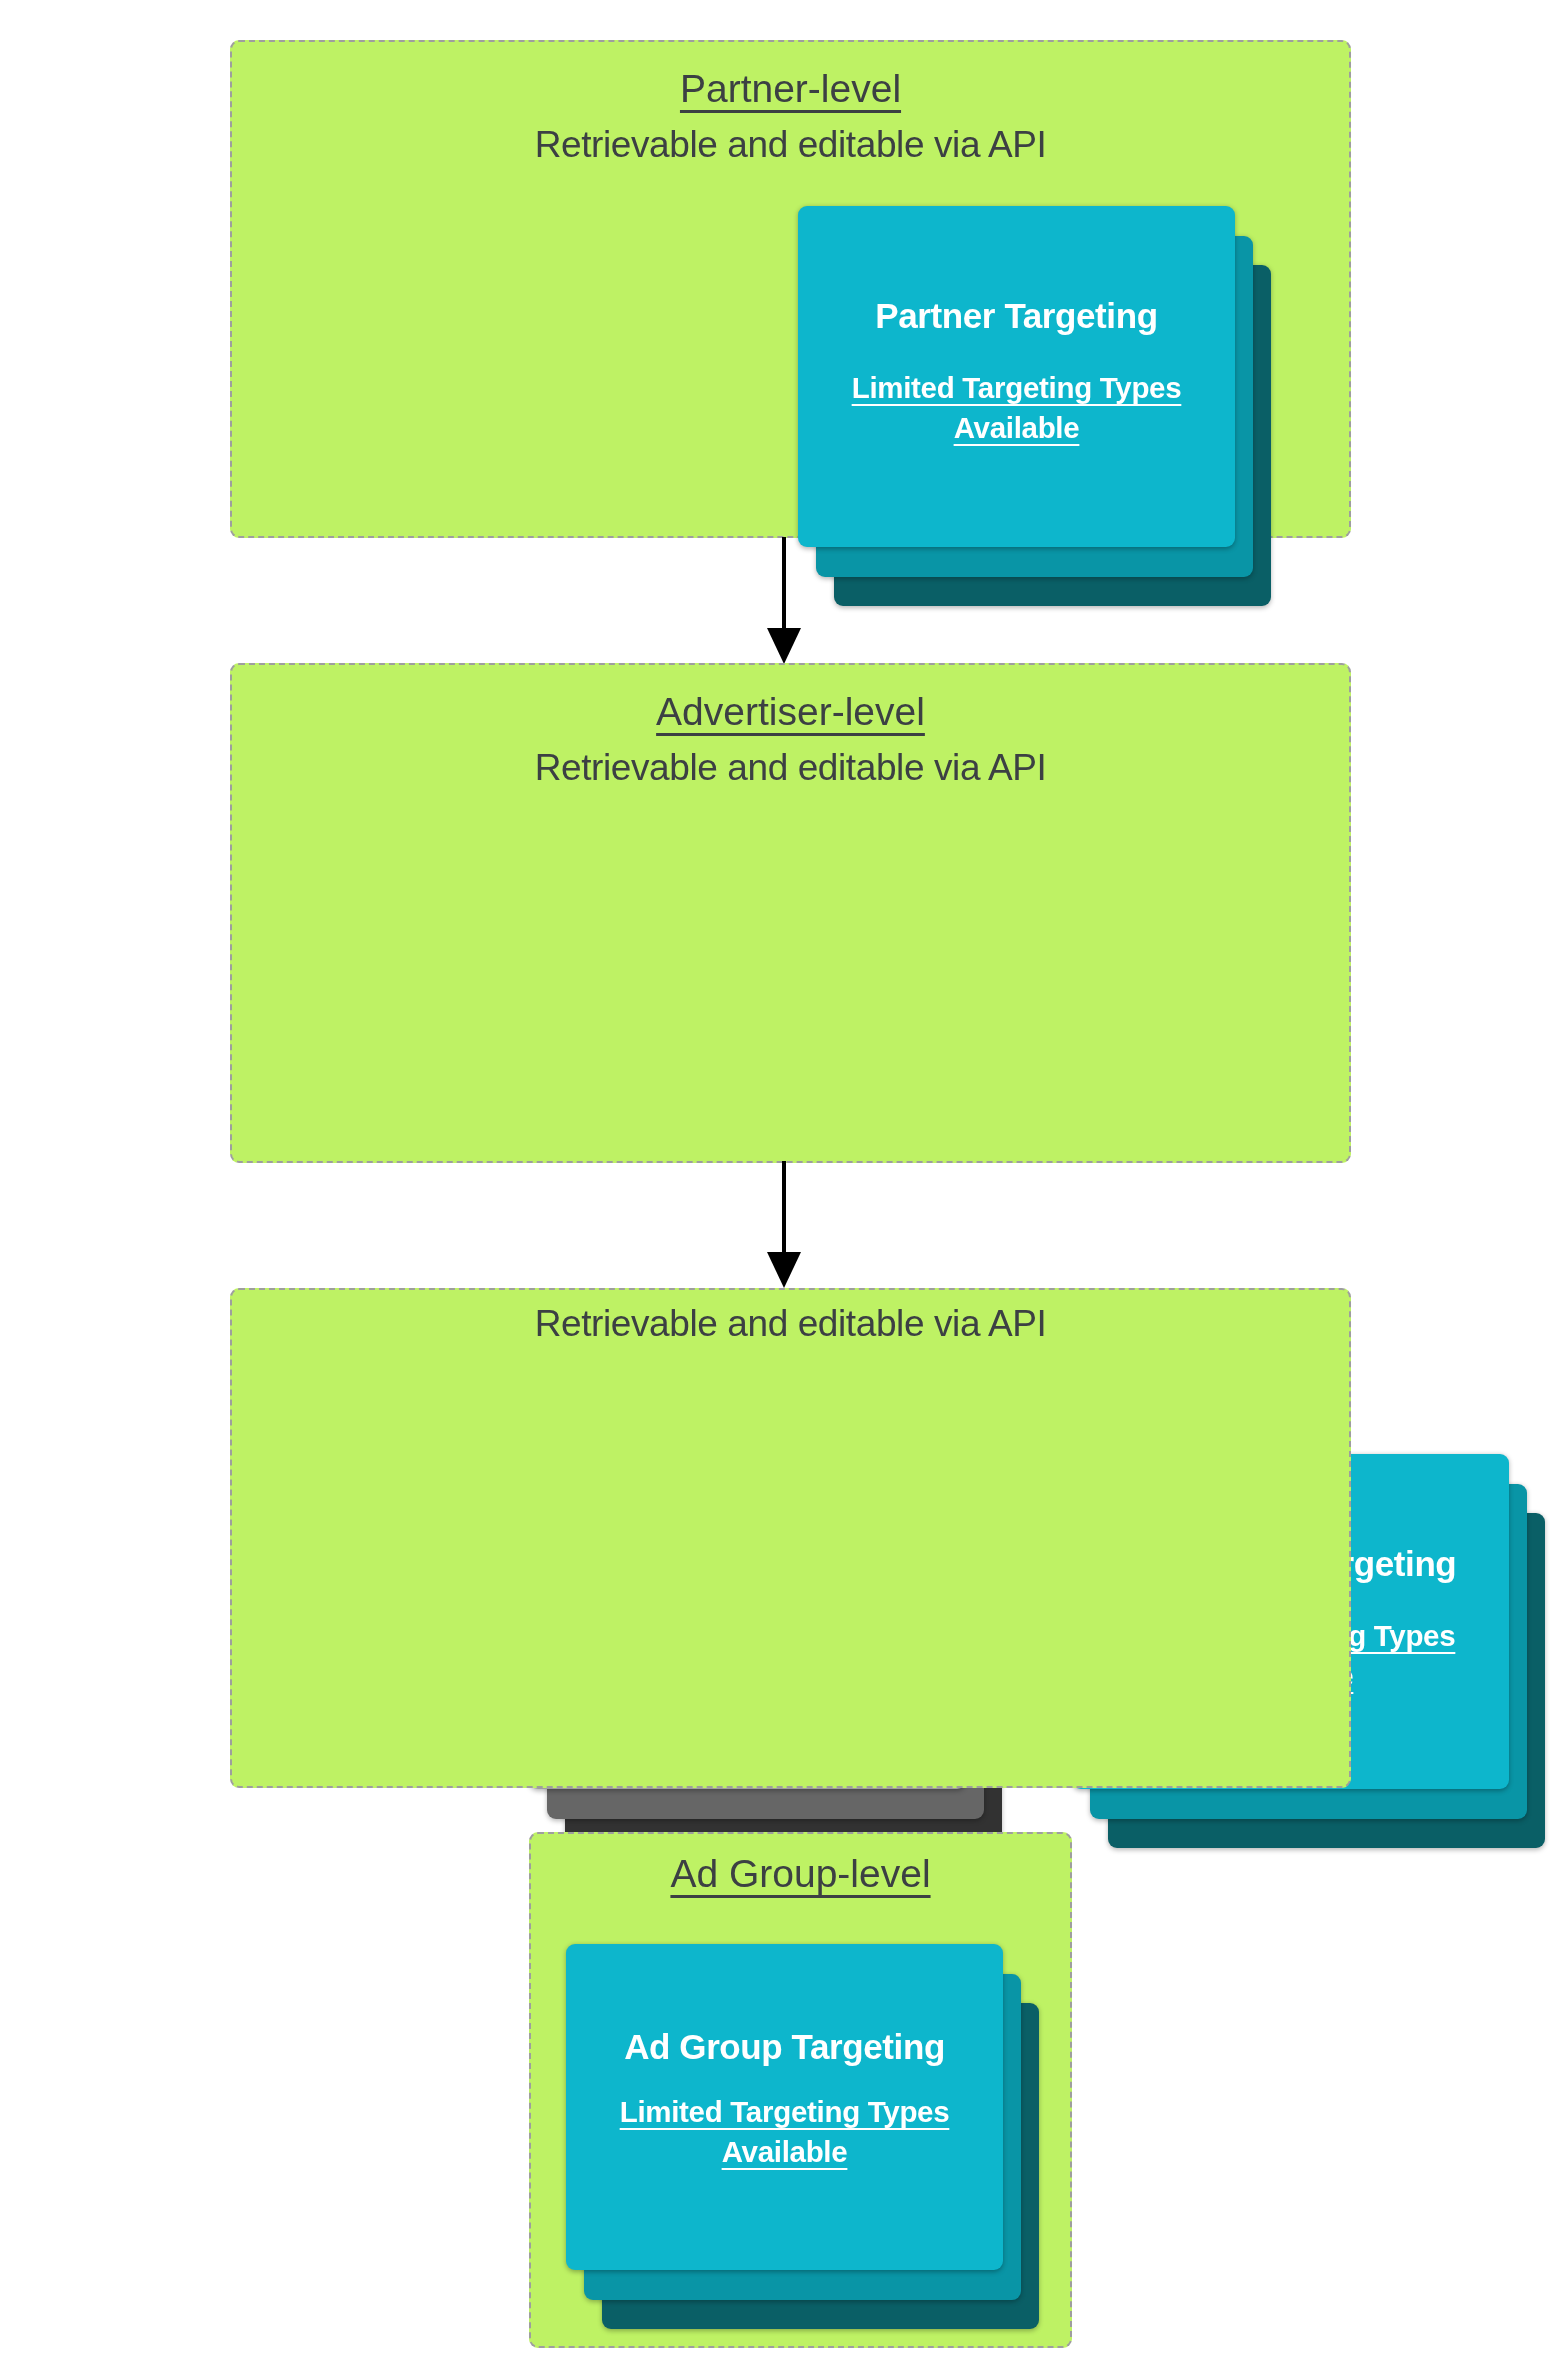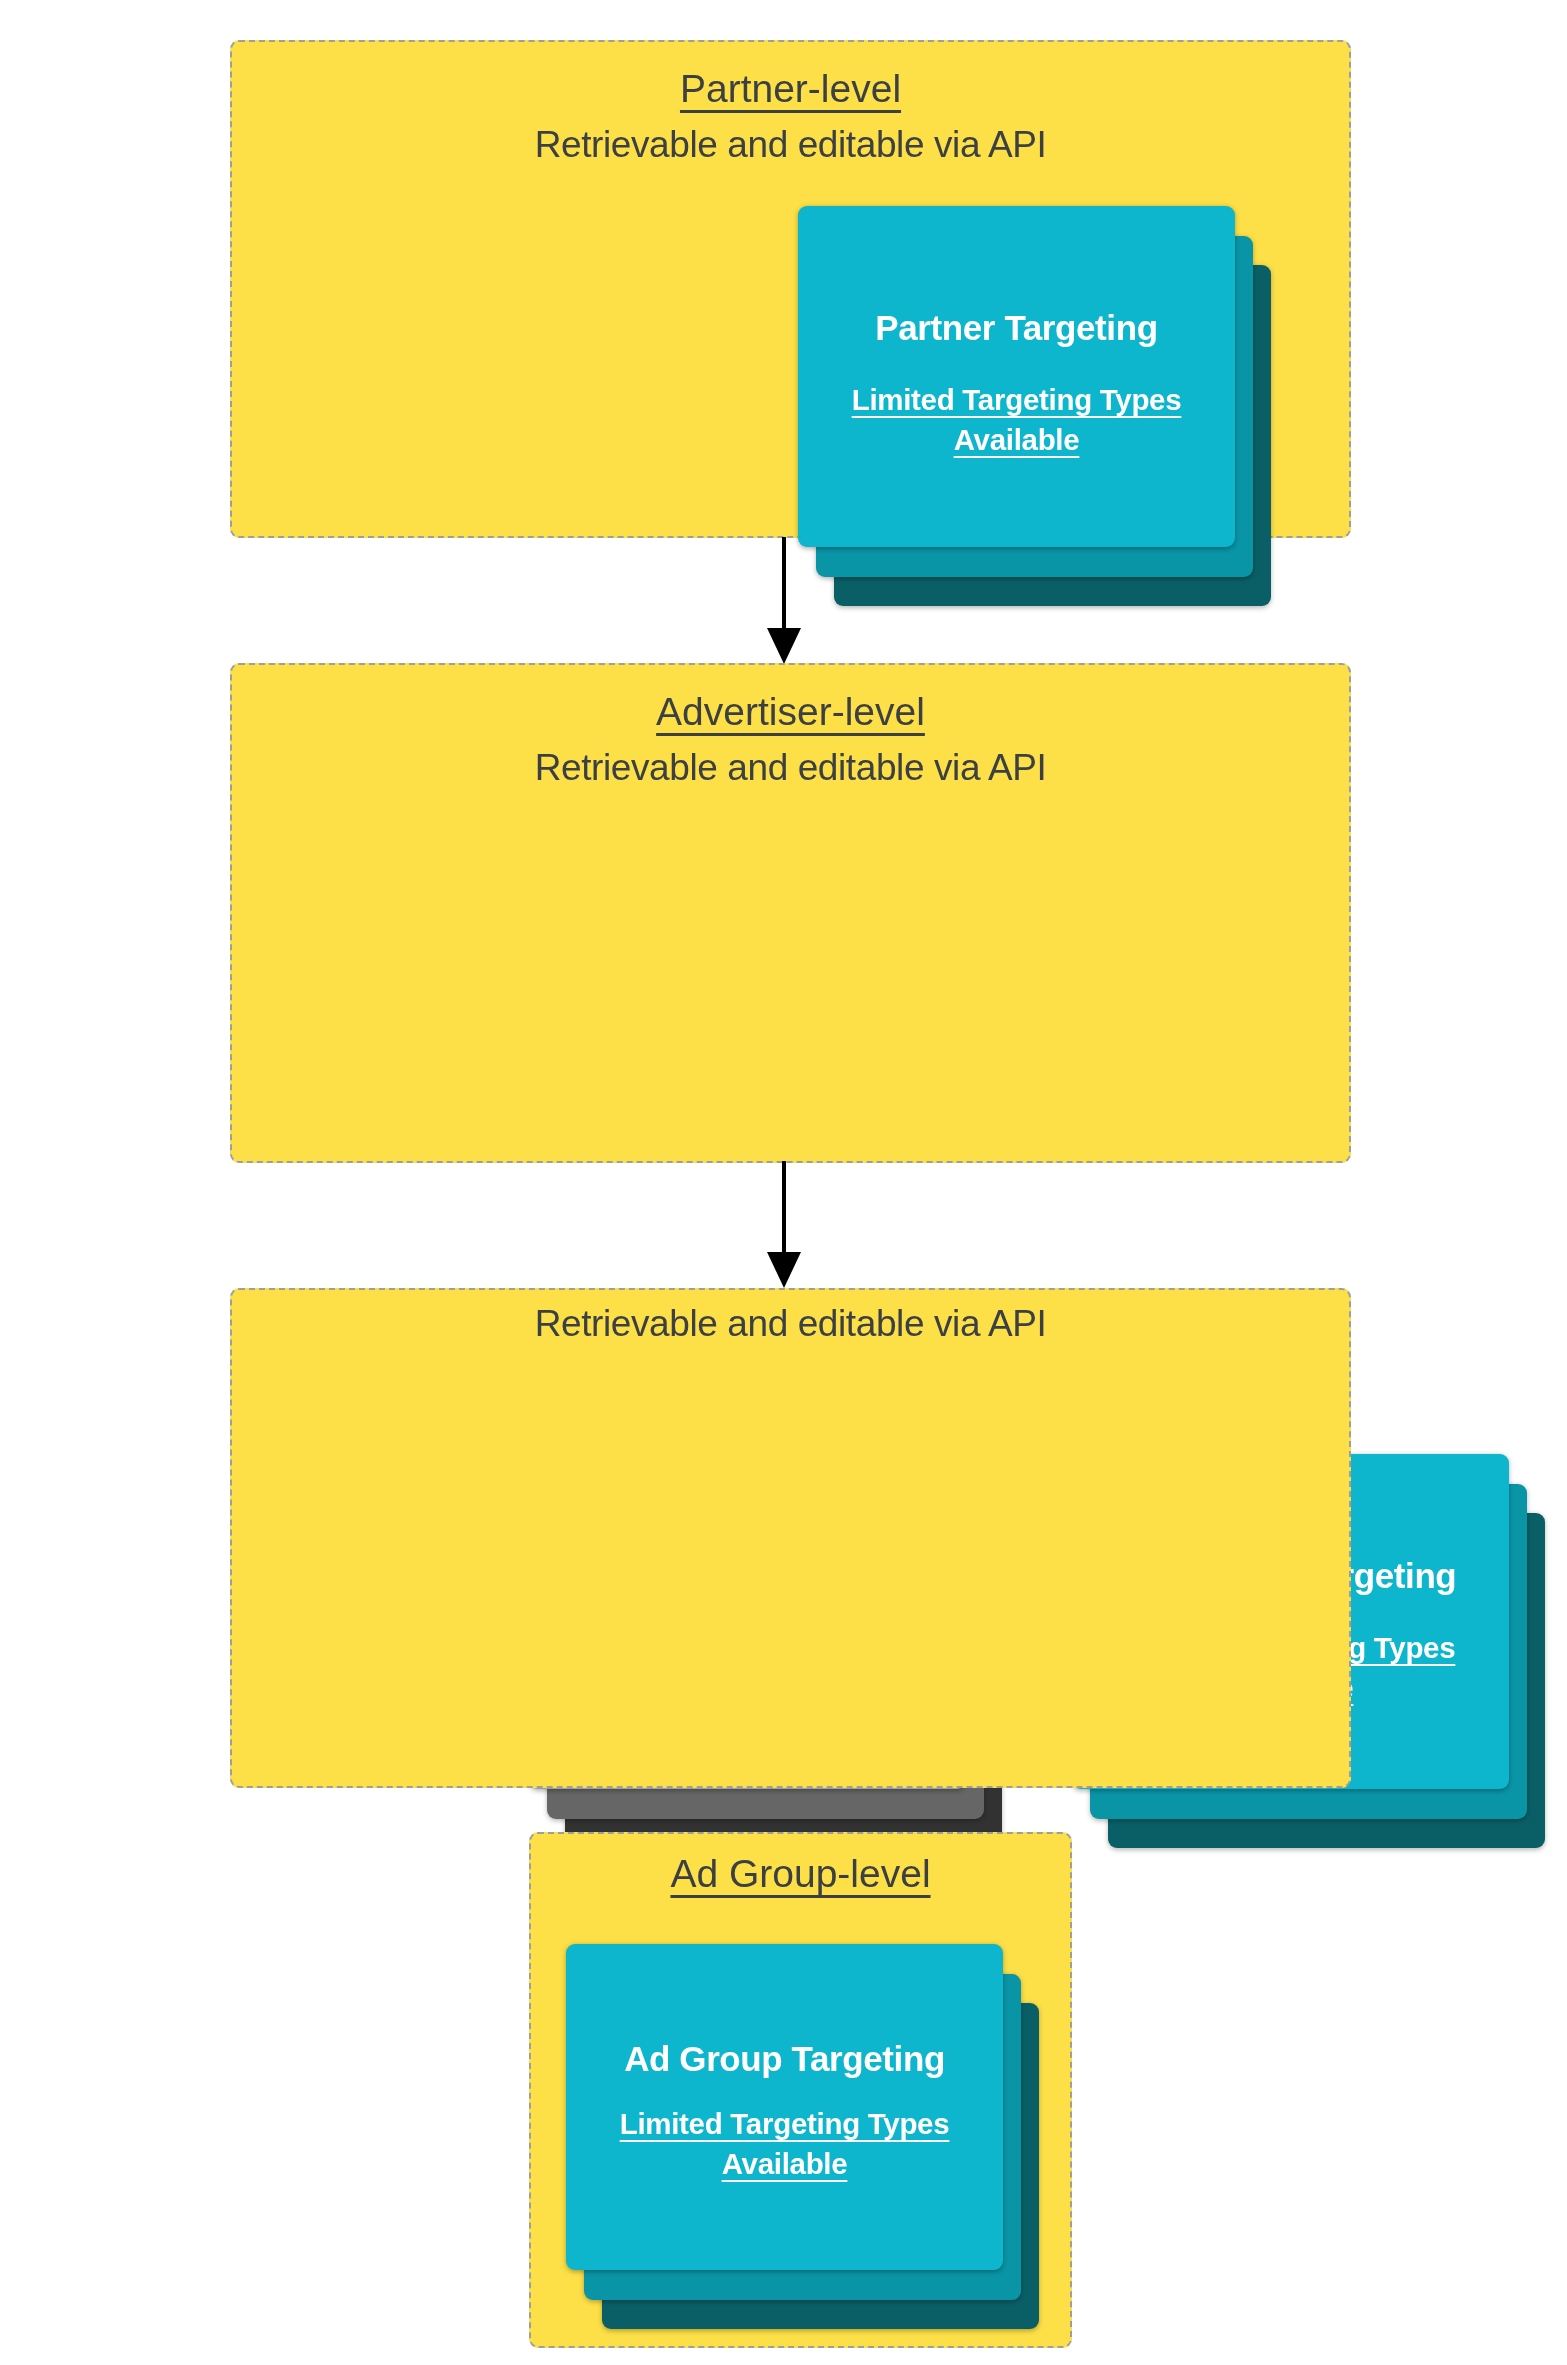--- a/index.html
+++ b/index.html
@@ -17,21 +17,21 @@
   .canvas {
     position: absolute;
     inset: 0;
   }
   
   .level {
     position: absolute;
     border: 2.7px dashed var(--border);
     border-radius: 9px;
     box-sizing: border-box;
-    background: #fde047;
+    background: #bef264;
   }
   .level-1 { left: 230px; top: 40px;   width: 1121px; height: 498px; }
   .level-2 { left: 230px; top: 663px;  width: 1121px; height: 500px; }
   .level-3 { left: 230px; top: 1288px; width: 1121px; height: 500px; }
   .level-4 { left: 529px; top: 1832px; width: 543px;  height: 516px; }
 
   .level-title {
     text-align: center;
     font-size: 39px;
     font-weight: 400;
@@ -81,21 +81,21 @@
   .stack.gray .card { background: var(--gray); }
   .stack.gray .l2   { background: var(--gray_mid); }
   .stack.gray .l3   { background: var(--gray_dark); }
 
   .card-title {
     font-weight: 700;
     font-size: 35px;
     letter-spacing: -0.4px;
     line-height: 1.18;
     padding-top: 89px;
-    margin: 12px auto;
+    margin: 0 auto;
     max-width: 411px;
   }
   .card-lines {
     margin-top: 32px;
     font-size: 29.5px;
     font-weight: 700;
     letter-spacing: -0.3px;
     line-height: 1.22;
   }
   .card-lines span { display: block; padding: 1.8px 0; }

